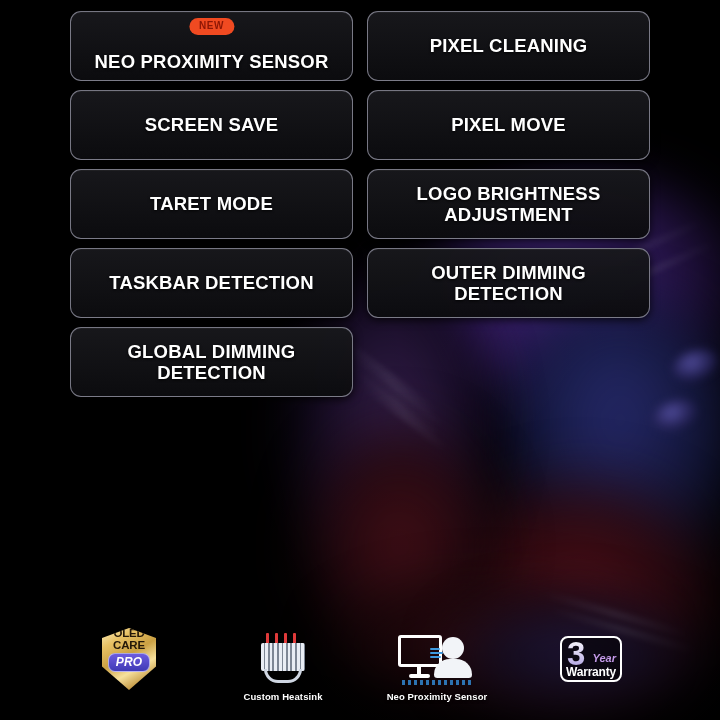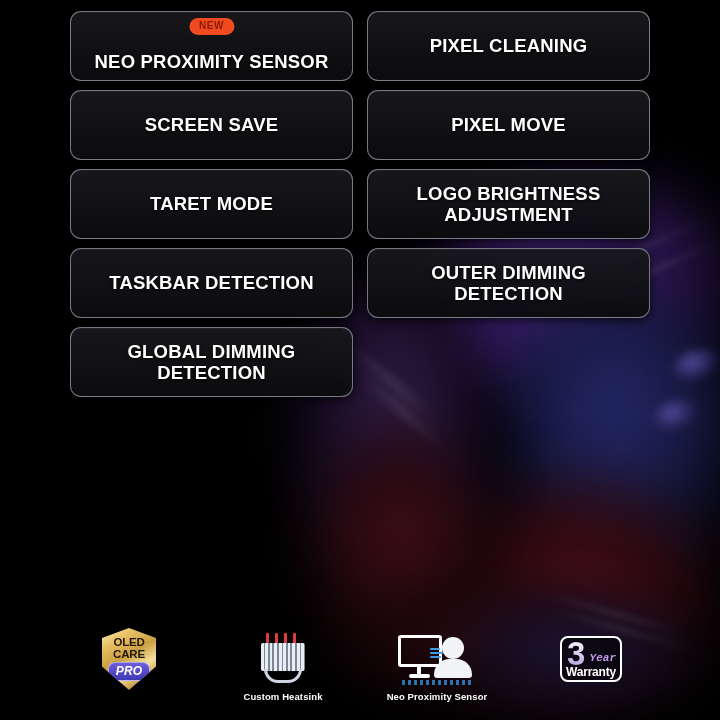--- a/index.html
+++ b/index.html
@@ -132,21 +132,21 @@
     font-weight:bold;
     letter-spacing:.1px;
     text-align:right;
     text-shadow:0 1px 3px rgba(0,0,0,.95);
   }
   .badge-caption:empty { display:none; }
 
   
   .shield {
     width:54px; height:62px; position:relative;
-    display:flex; flex-direction:column; align-items:center; justify-content:center;
+    display:flex; flex-direction:column; align-items:center; 
     background:linear-gradient(150deg,#fdf0c0 0%,#e8c164 22%,#caa043 45%,#f6e09c 65%,#b8872e 88%,#8a6420 100%);
     clip-path:polygon(50% 0%, 100% 16%, 100% 62%, 50% 100%, 0% 62%, 0% 16%);
   }
   .shield .s-line {
     color:#231708; font-weight:bold; font-size:11.5px; line-height:1.02; letter-spacing:-.2px;
   }
   .shield .s-pro {
     margin-top:2px;
     background:linear-gradient(180deg,#6d5ce0 0%,#3f3ab5 100%);
     color:#fff; font-size:12px; font-weight:bold; font-style:italic;
@@ -185,21 +185,21 @@
     width:62px; height:46px; border:2px solid #fff; border-radius:8px;
     position:relative; background:rgba(0,0,0,.5);
   }
   .warranty .w3 {
     position:absolute; left:5px; top:-1px; font-size:33px; font-weight:bold; line-height:1;
     background:linear-gradient(180deg,#ffffff 0%,#cfc6ee 60%,#a89adf 100%);
     -webkit-background-clip:text; background-clip:text; color:transparent;
   }
   .warranty .wy {
     position:absolute; right:4px; top:15px; font-size:11px; font-weight:bold; font-style:italic;
-    color:#c39ae8; line-height:1;font-family:Liberation Mono, monospace;
+    color:#c39ae8; line-height:1;
   }
   .warranty .ww {
     position:absolute; left:0; right:0; bottom:2px; text-align:center;
     font-size:12px; font-weight:bold; color:#fff; line-height:1; letter-spacing:-.2px;
   }
 </style>
 </head>
 <body>
 
 <div id="bg-art">

